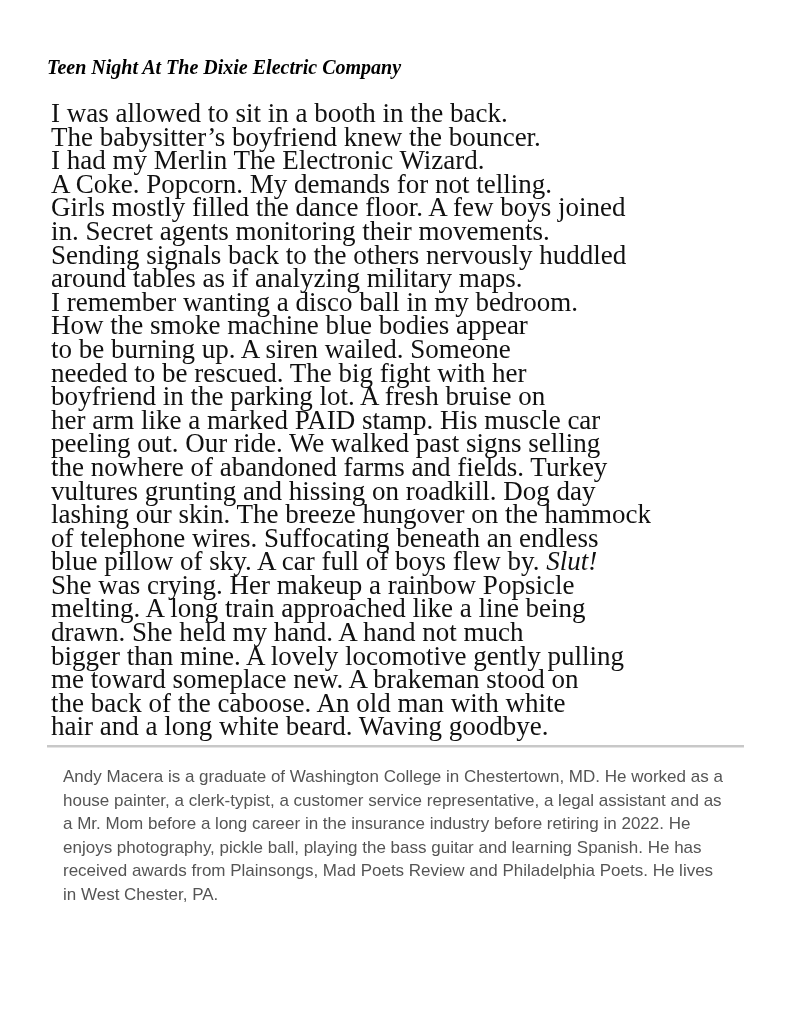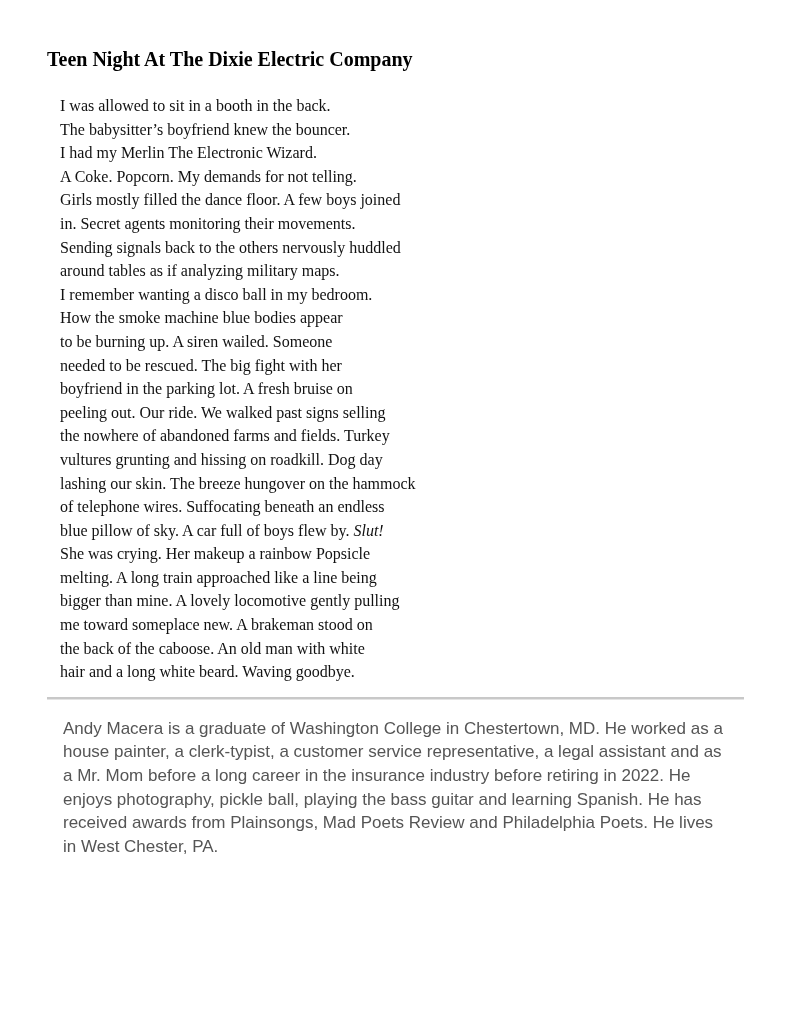--- a/index.html
+++ b/index.html
@@ -1,27 +1,27 @@
 <!DOCTYPE html>
 <html><head>
 <meta charset="utf-8">
 <style>
   html, body { margin: 0; padding: 0; background: #ffffff; }
   body { width: 791px; height: 1023px; position: relative; overflow: hidden; }
   .page { position: absolute; left: 47px; top: 46px; width: 697px; }
   .poem-title {
     font-family: "Liberation Serif", serif;
-    font-weight: bold;
+    font-style: italic; font-weight: bold;
     font-size: 20px; line-height: 26px; color: #000;
-    margin: 0 0 22px 0;
+    margin: 8px 0 22px 0;
   }
   .poem {
     font-family: "Liberation Serif", serif;
-    font-size: 16px; line-height: 23.6px; color: #111;
-    margin: 13px;
+    font-size: 27px; line-height: 23.6px; color: #111;
+    margin: 4px;
   }
   .poem-line { display: block; white-space: nowrap; }
   .poem-line em { font-style: italic; }
   .divider {
     height: 2px; background: #c8c8c8; border: none;
     margin: 6px 0 18px 0; width: 697px;
     box-shadow: 0 1px 0 #e4e4e4;
   }
   .bio {
     font-family: "Liberation Sans", sans-serif;
@@ -41,28 +41,30 @@
       <span class="poem-line">A Coke. Popcorn. My demands for not telling.</span>
       <span class="poem-line">Girls mostly filled the dance floor. A few boys joined</span>
       <span class="poem-line">in. Secret agents monitoring their movements.</span>
       <span class="poem-line">Sending signals back to the others nervously huddled</span>
       <span class="poem-line">around tables as if analyzing military maps.</span>
       <span class="poem-line">I remember wanting a disco ball in my bedroom.</span>
       <span class="poem-line">How the smoke machine blue bodies appear</span>
       <span class="poem-line">to be burning up. A siren wailed. Someone</span>
       <span class="poem-line">needed to be rescued. The big fight with her</span>
       <span class="poem-line">boyfriend in the parking lot. A fresh bruise on</span>
+      <span class="poem-line">her arm like a marked PAID stamp. His muscle car</span>
       <span class="poem-line">peeling out. Our ride. We walked past signs selling</span>
       <span class="poem-line">the nowhere of abandoned farms and fields. Turkey</span>
       <span class="poem-line">vultures grunting and hissing on roadkill. Dog day</span>
       <span class="poem-line">lashing our skin. The breeze hungover on the hammock</span>
       <span class="poem-line">of telephone wires. Suffocating beneath an endless</span>
       <span class="poem-line">blue pillow of sky. A car full of boys flew by. <em>Slut!</em></span>
       <span class="poem-line">She was crying. Her makeup a rainbow Popsicle</span>
       <span class="poem-line">melting. A long train approached like a line being</span>
+      <span class="poem-line">drawn. She held my hand. A hand not much</span>
       <span class="poem-line">bigger than mine. A lovely locomotive gently pulling</span>
       <span class="poem-line">me toward someplace new. A brakeman stood on</span>
       <span class="poem-line">the back of the caboose. An old man with white</span>
       <span class="poem-line">hair and a long white beard. Waving goodbye.</span>
     </p>
   <hr class="divider">
   <p class="bio">Andy Macera is a graduate of Washington College in Chestertown, MD. He worked as a house painter, a clerk-typist, a customer service representative, a legal assistant and as a Mr. Mom before a long career in the insurance industry before retiring in 2022. He enjoys photography, pickle ball, playing the bass guitar and learning Spanish. He has received awards from Plainsongs, Mad Poets Review and Philadelphia Poets. He lives in West Chester, PA.</p>
 </div>
 
 </body></html>

